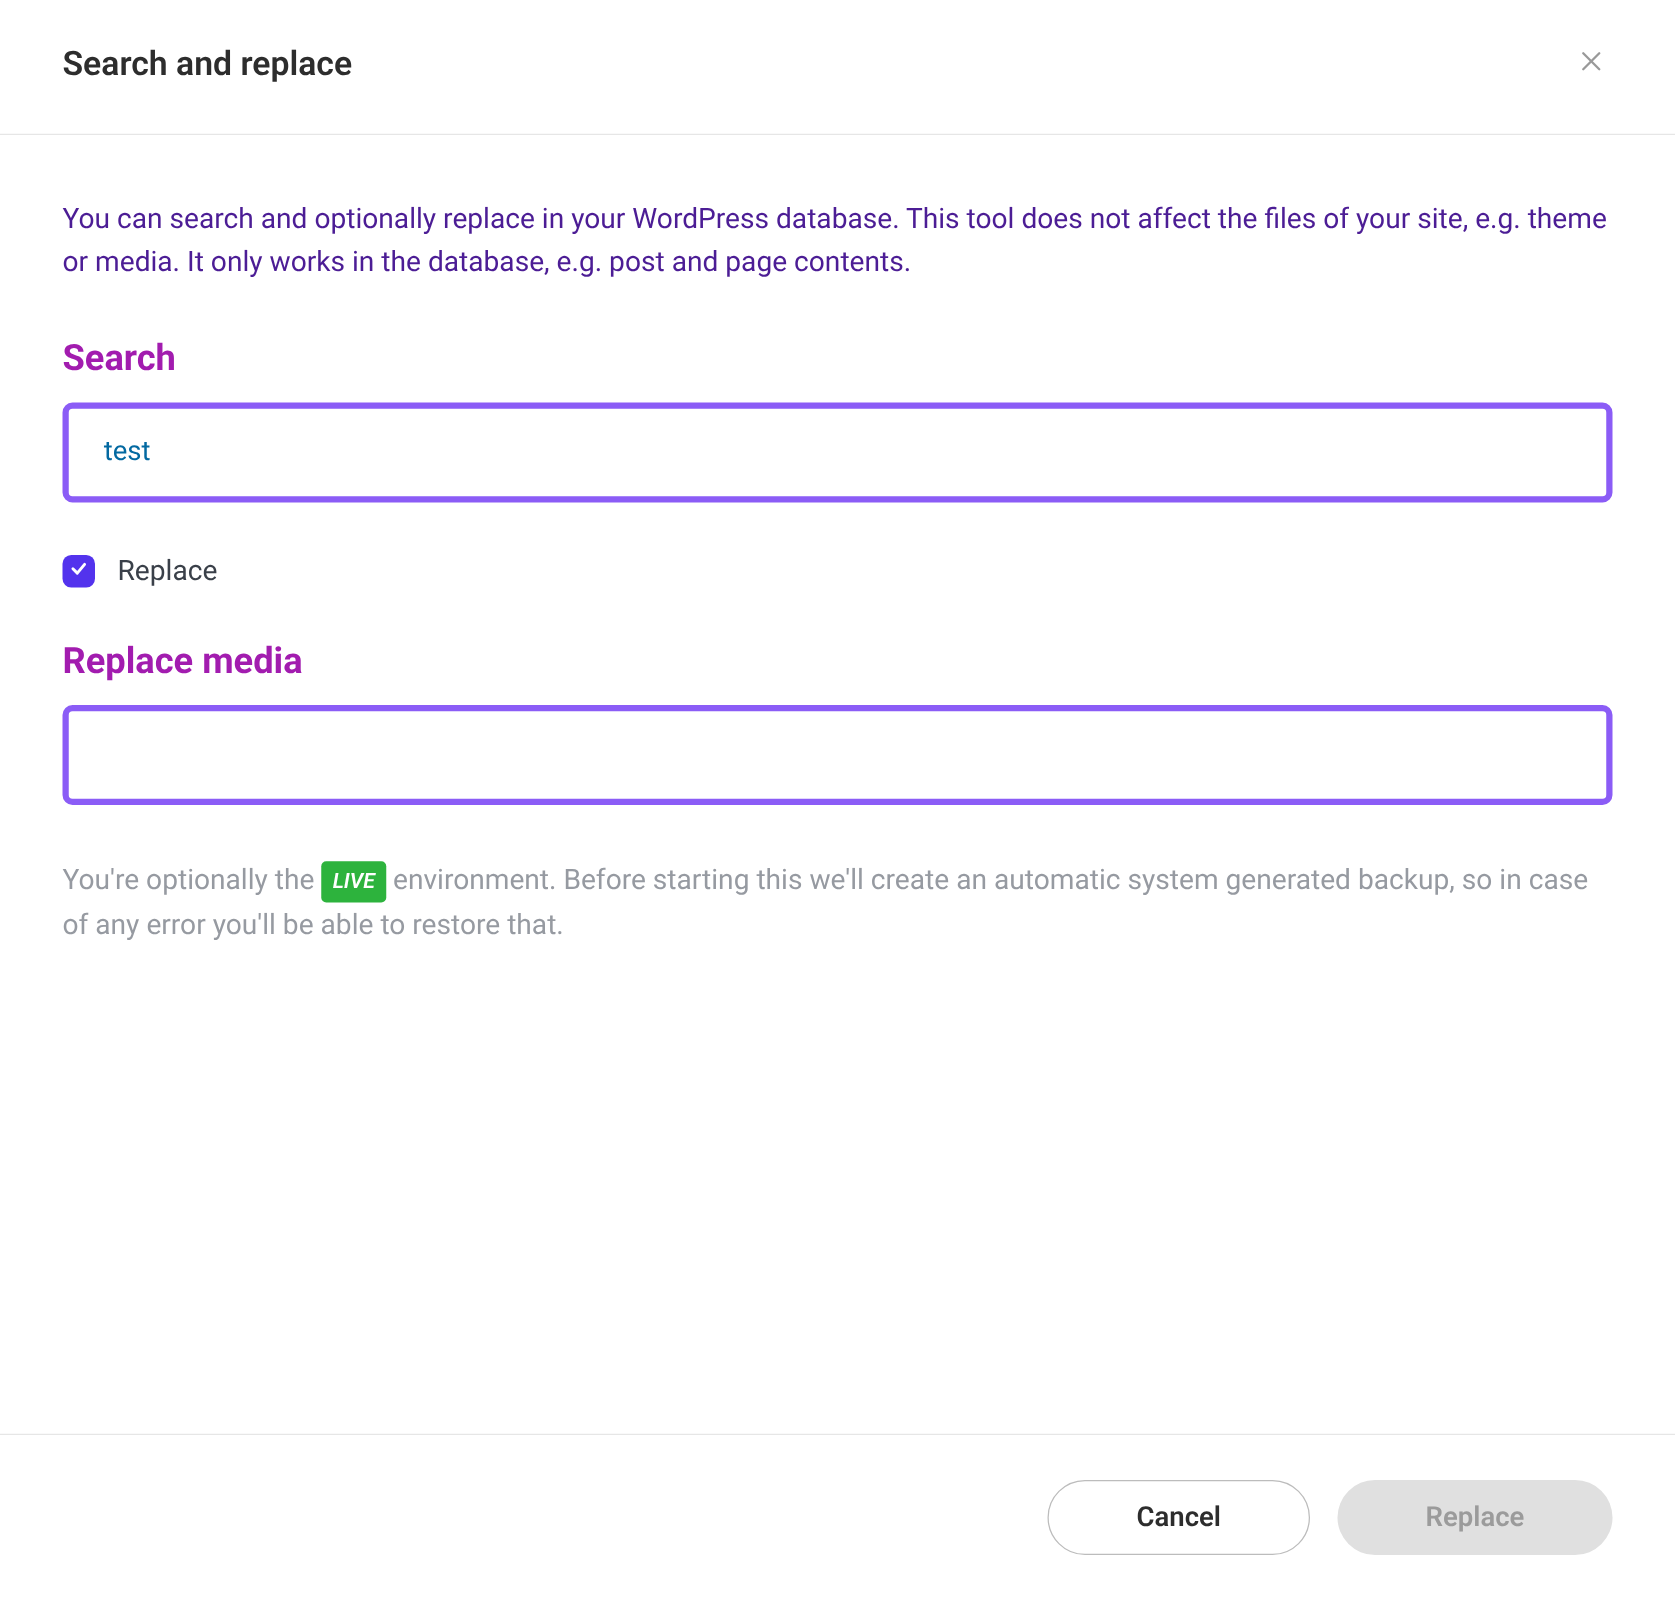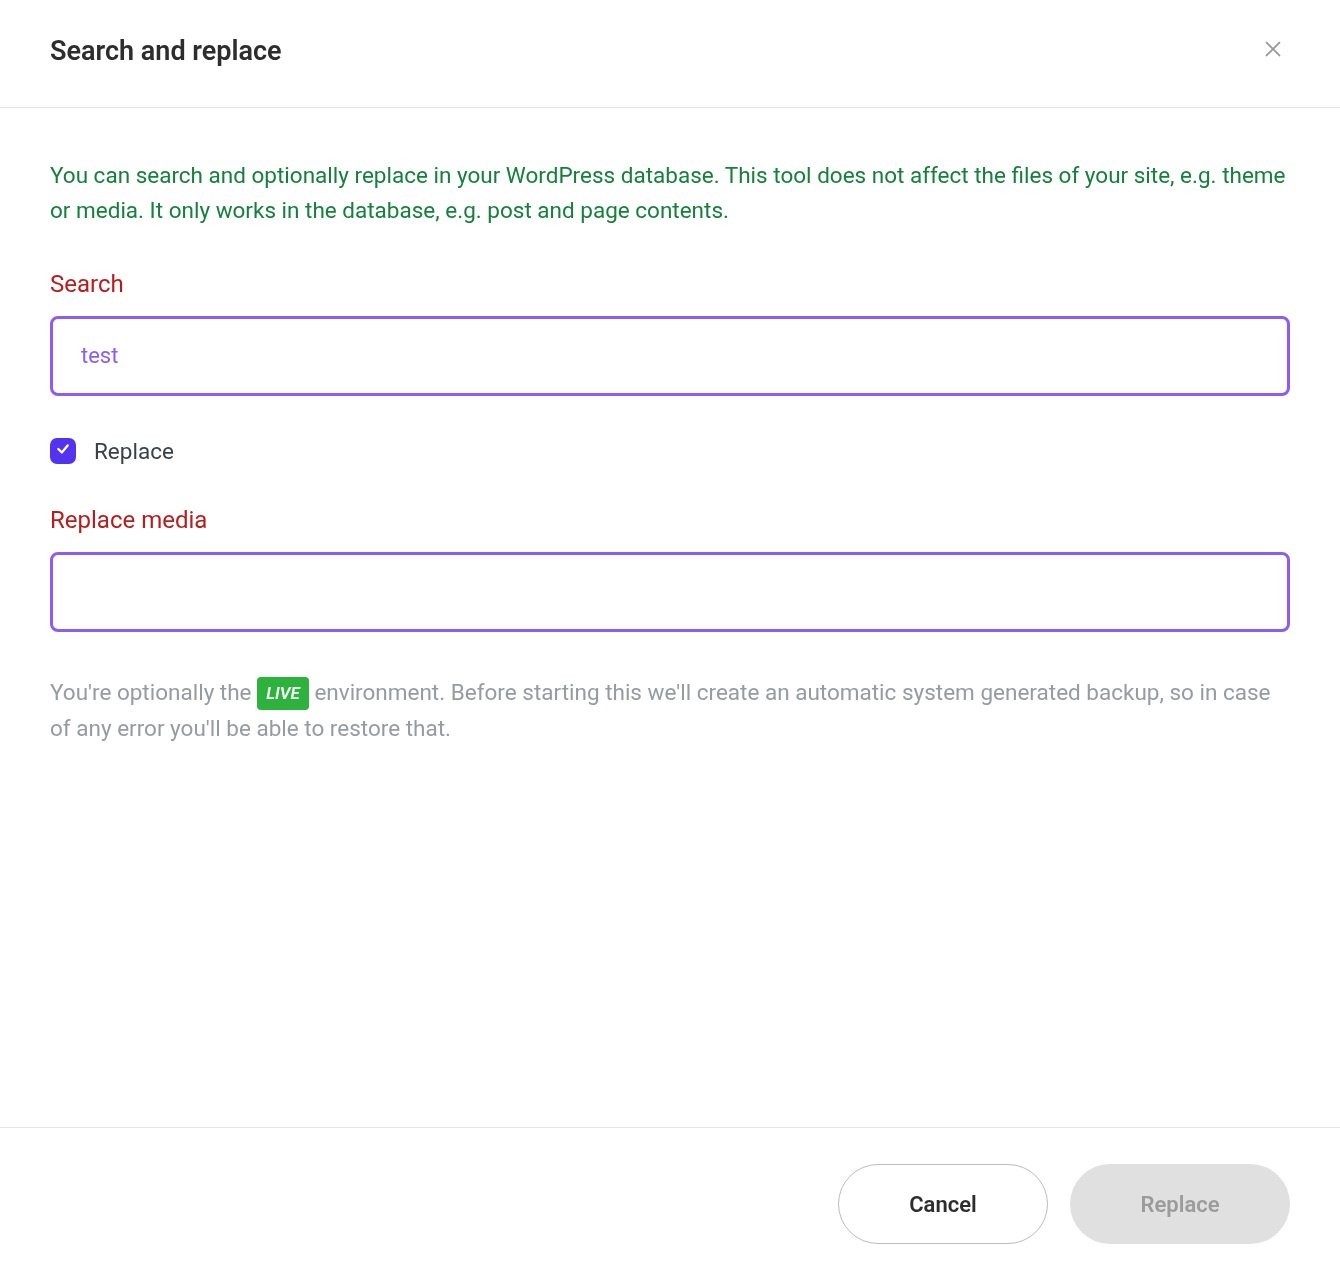--- a/index.html
+++ b/index.html
@@ -48,41 +48,41 @@
       height: 22px;
     }
     .modal-body {
       flex: 1;
       padding: 50px 50px 40px 50px;
       overflow: auto;
     }
     .intro-text {
       font-size: 22.5px;
       line-height: 1.55;
-      color: #15803d;
+      color: #4c1d95;
       margin-bottom: 42px;
     }
     .form-group {
       margin-bottom: 42px;
     }
     .form-label {
       display: block;
-      font-size: 24px;
-      font-weight: 400;
-      color: #b91c1c;
+      font-size: 29px;
+      font-weight: 700;
+      color: #a21caf;
       margin-bottom: 18px;
     }
     .text-input {
       width: 100%;
       height: 80px;
       padding: 0 28px;
       font-size: 22px;
-      border: 3px solid #8b5cf6;
+      border: 5px solid #8b5cf6;
       border-radius: 8px;
-      color: #8b5cf6;
+      color: #0369a1;
       font-family: inherit;
     }
     .checkbox-row {
       display: flex;
       align-items: center;
       gap: 18px;
       margin-bottom: 42px;
     }
     .checkbox-box {
       width: 26px;
@@ -122,21 +122,21 @@
     }
     .modal-footer {
       display: flex;
       justify-content: flex-end;
       align-items: center;
       gap: 22px;
       padding: 36px 50px 44px 50px;
       border-top: 1px solid #e6e6e6;
     }
     .btn {
-      height: 80px;
+      height: 60px;
       padding: 0 50px;
       font-size: 22px;
       font-weight: 600;
       border-radius: 40px;
       cursor: pointer;
       font-family: inherit;
       display: flex;
       align-items: center;
       justify-content: center;
       min-width: 210px;

